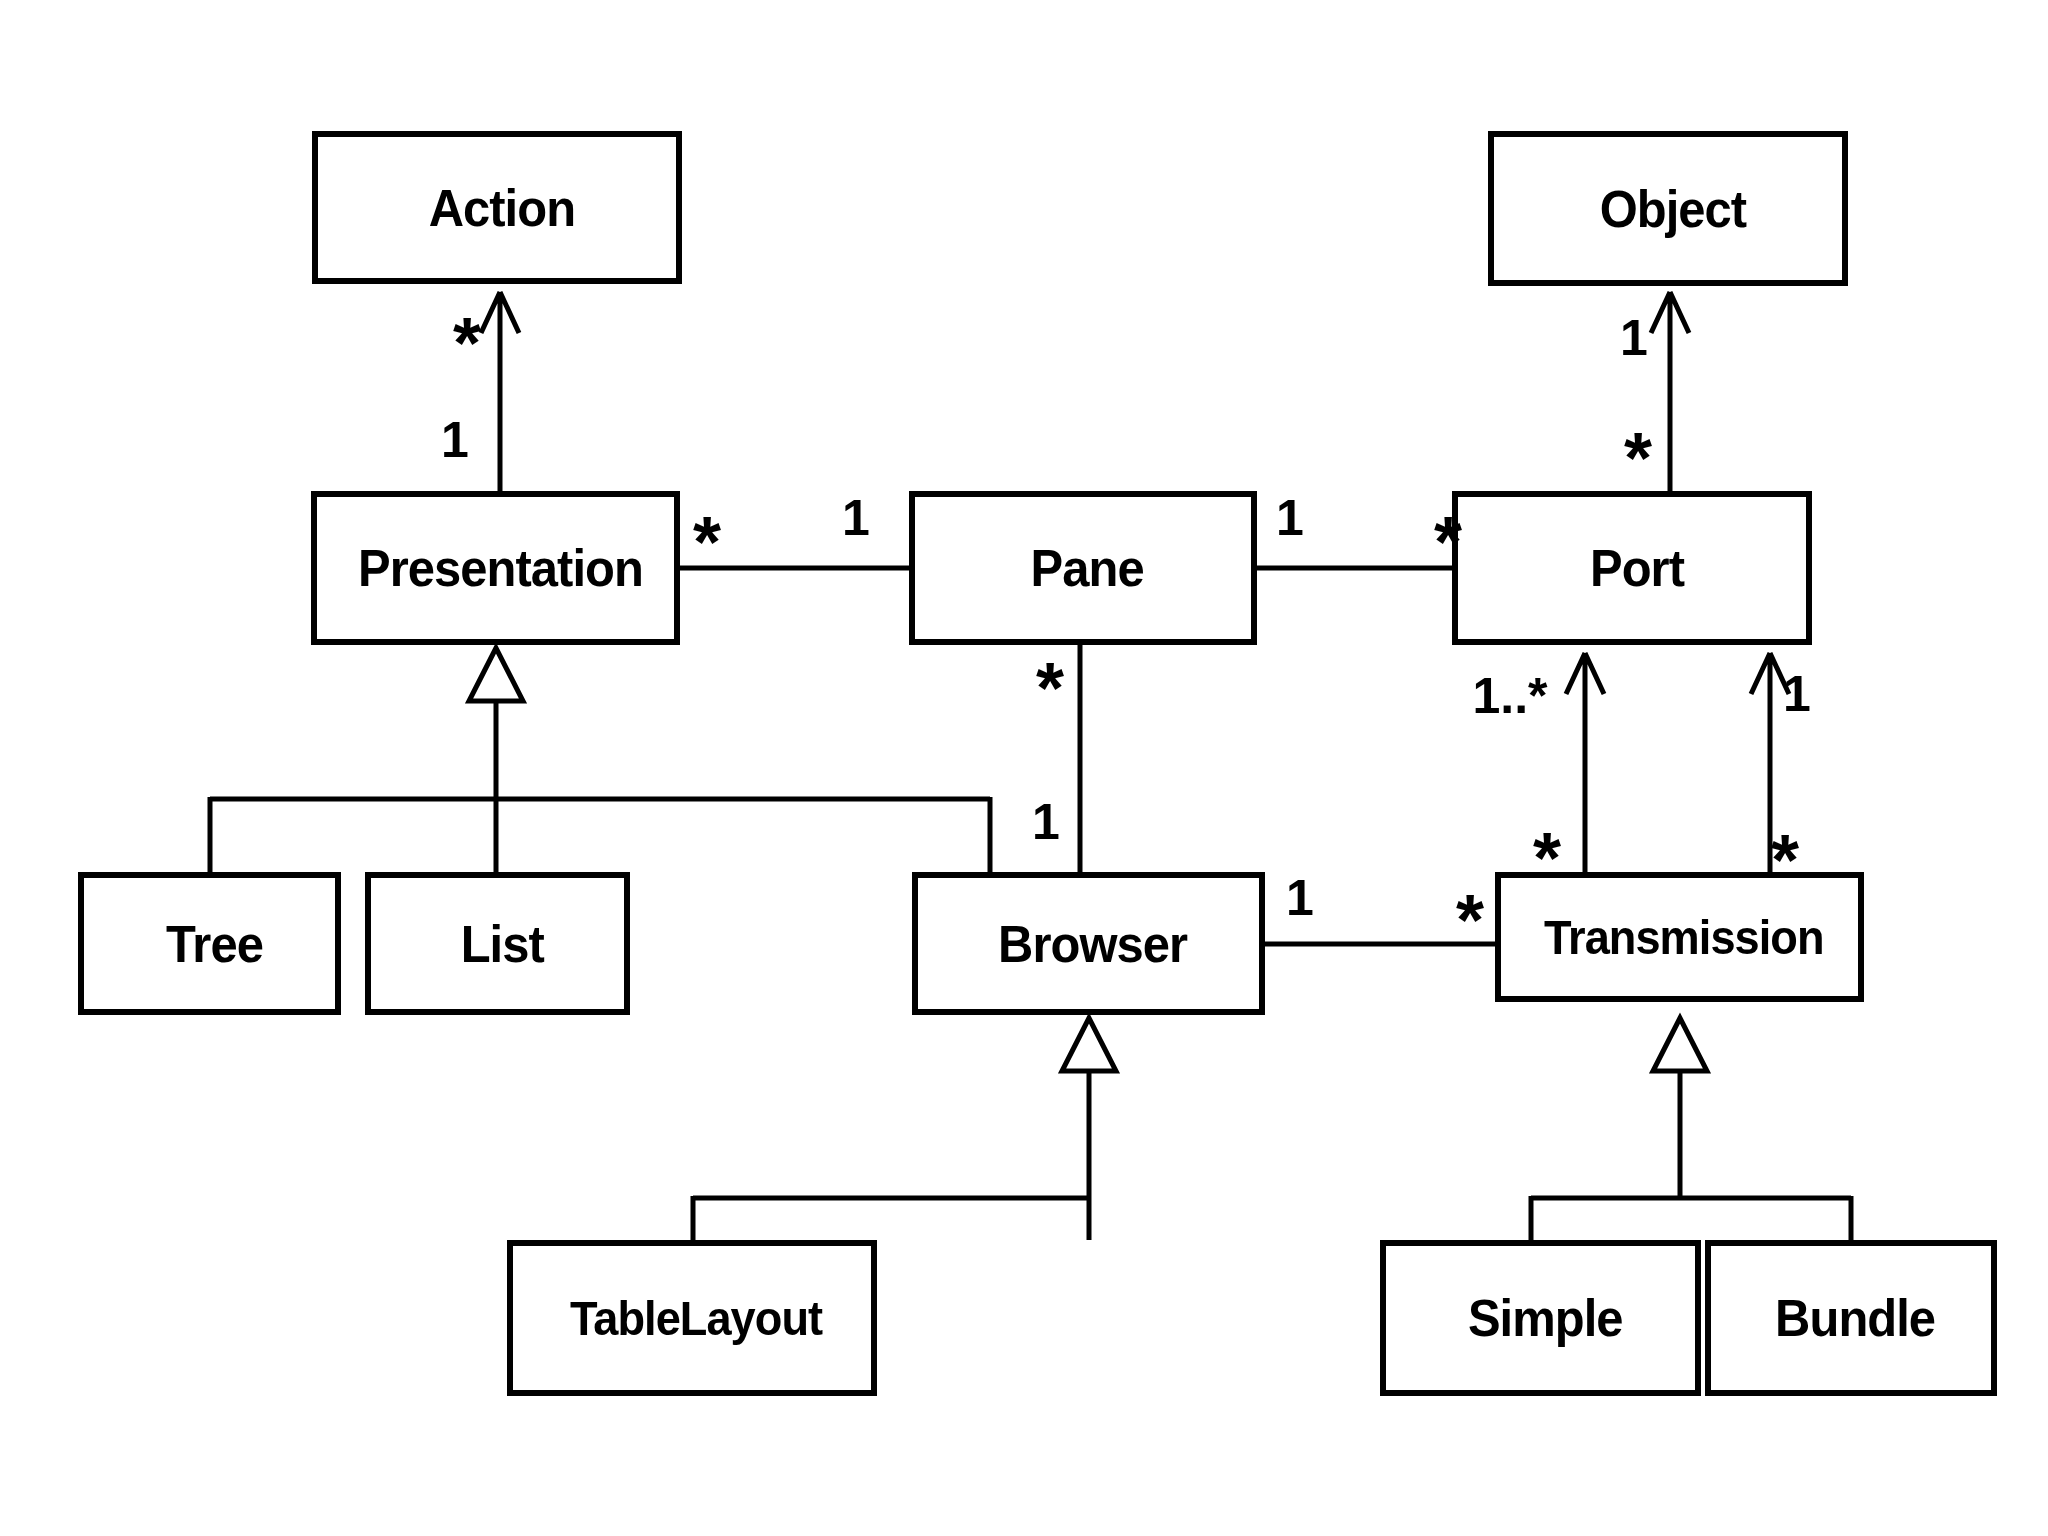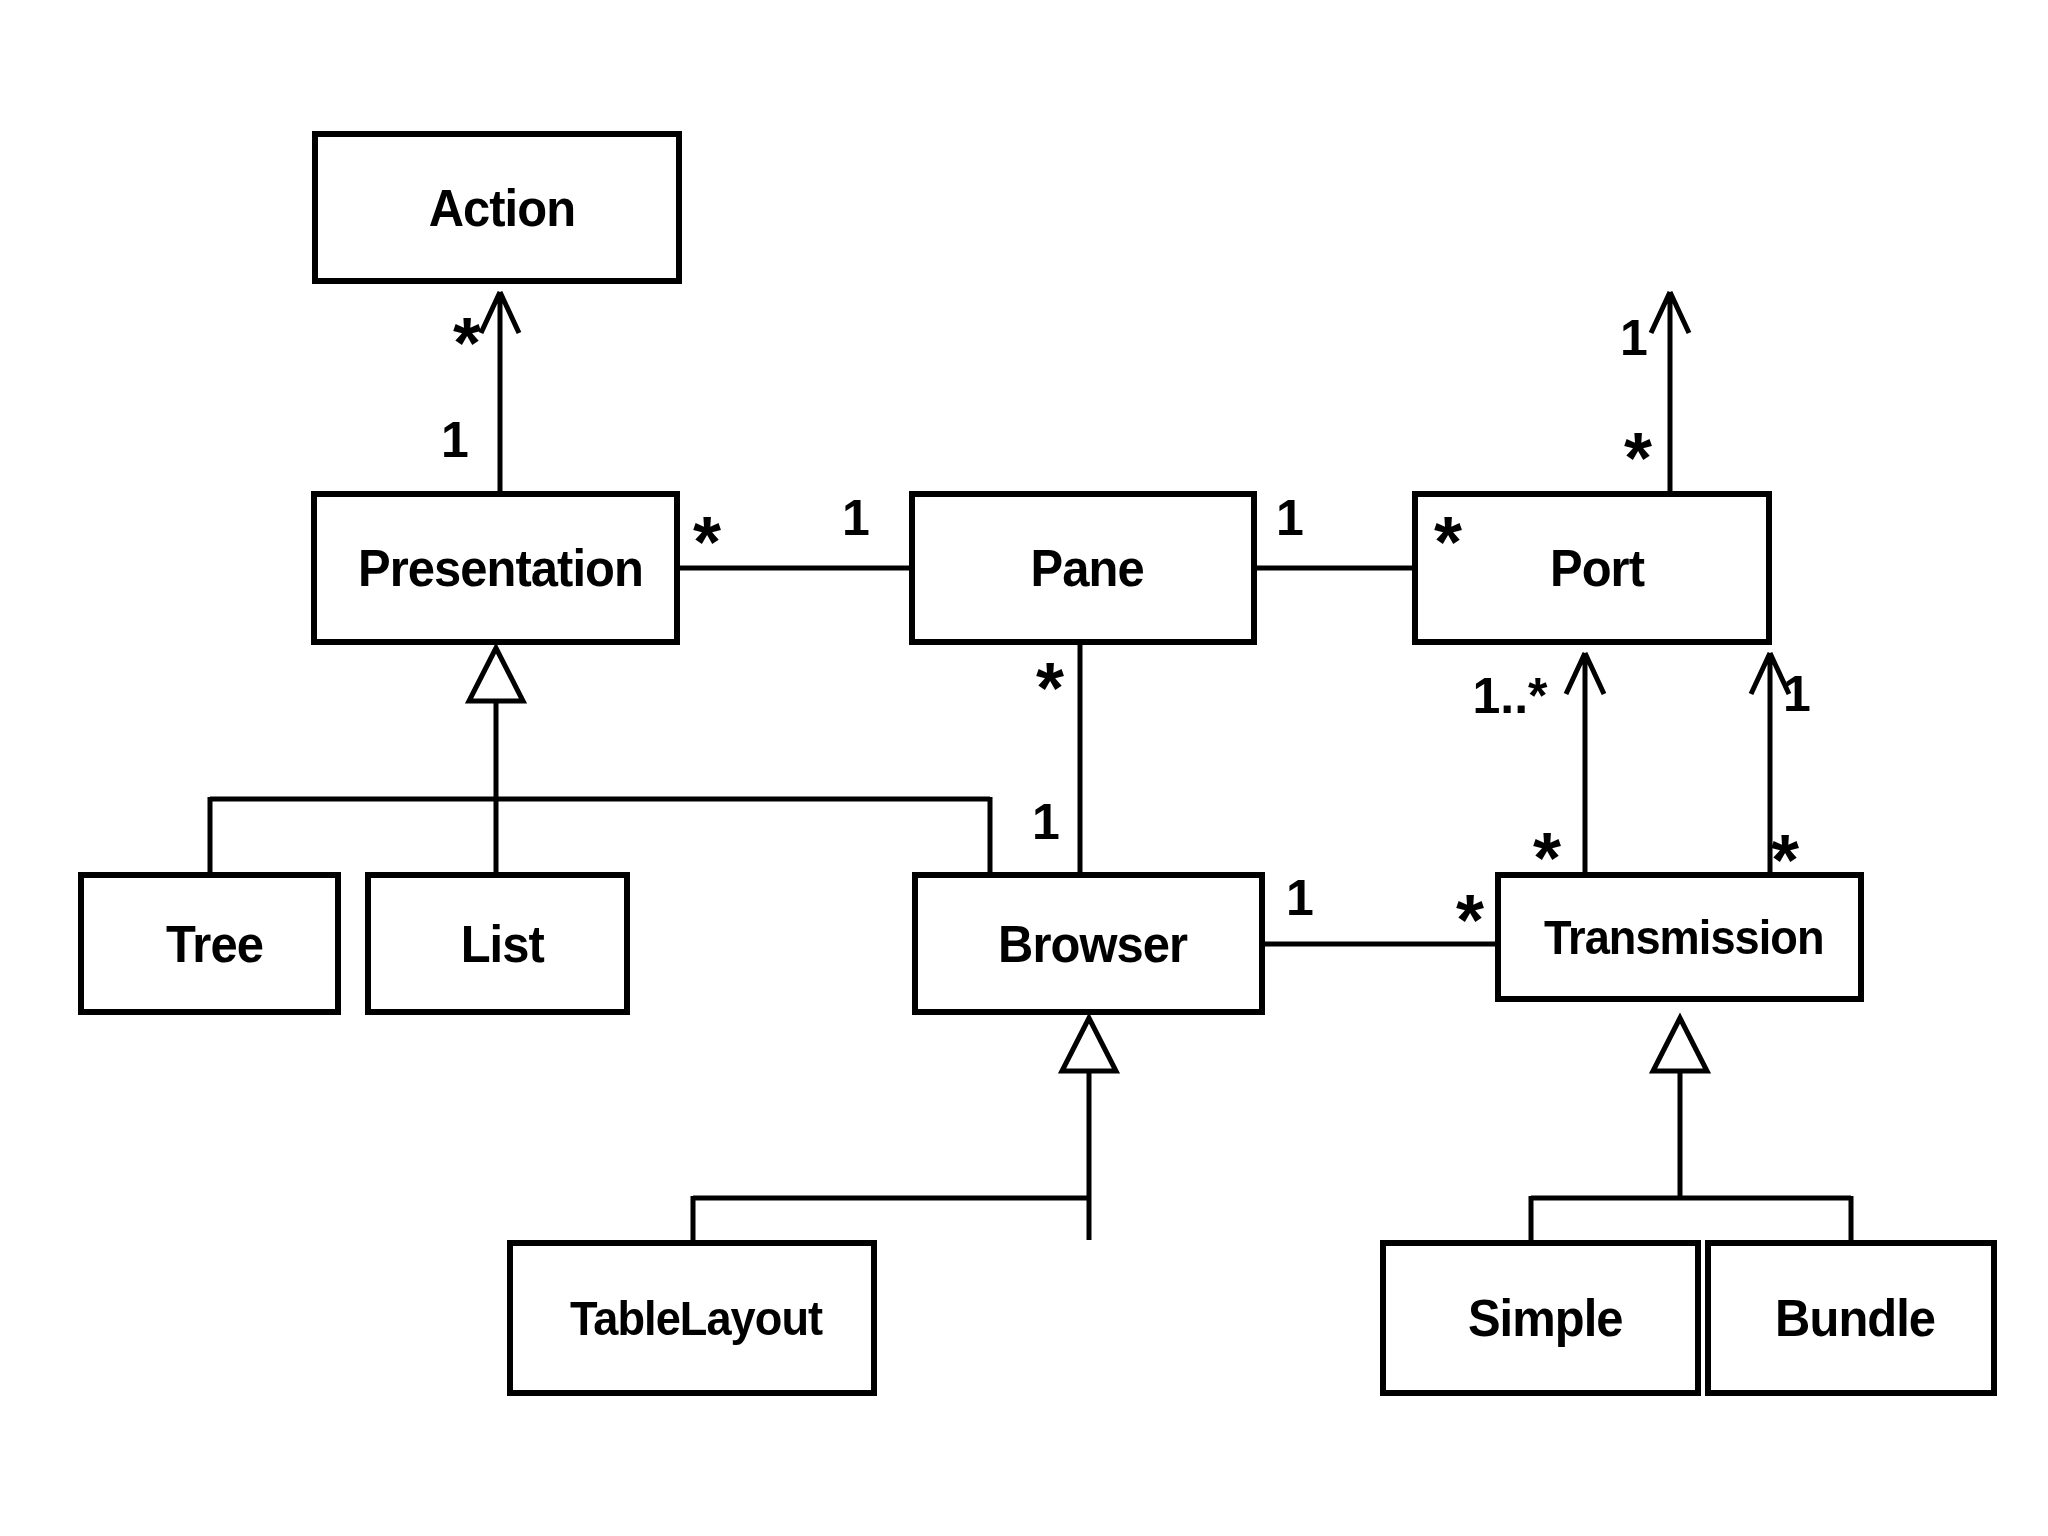--- a/index.html
+++ b/index.html
@@ -69,27 +69,30 @@
       <path d="M1089,1071 L1089,1240 M693,1198 L1089,1198 M693,1196 L693,1240"></path>
 
       <polygon points="1680,1018 1653,1071 1707,1071" fill="#ffffff"></polygon>
       <path d="M1680,1071 L1680,1198 M1531,1198 L1851,1198 M1531,1196 L1531,1240 M1851,1196 L1851,1240"></path>
     </g>
   </svg>
 
   <div class="cls" style="left:312px; top:131px; width:370px; height:153px;">
     <span>Action</span>
   </div>
+  <div class="cls" style="left:1488px; top:131px; width:360px; height:155px;">
+    <span>Object</span>
+  </div>
   <div class="cls" style="left:311px; top:491px; width:369px; height:154px;">
     <span>Presentation</span>
   </div>
   <div class="cls" style="left:909px; top:491px; width:348px; height:154px;">
     <span>Pane</span>
   </div>
-  <div class="cls" style="left:1412px; top:491px; width:360px; height:154px;">
+  <div class="cls" style="left:1452px; top:491px; width:360px; height:154px;">
     <span>Port</span>
   </div>
   <div class="cls" style="left:78px; top:872px; width:263px; height:143px;justify-content:center;">
     <span>Tree</span>
   </div>
   <div class="cls" style="left:365px; top:872px; width:265px; height:143px;">
     <span>List</span>
   </div>
   <div class="cls" style="left:912px; top:872px; width:353px; height:143px;">
     <span>Browser</span>

